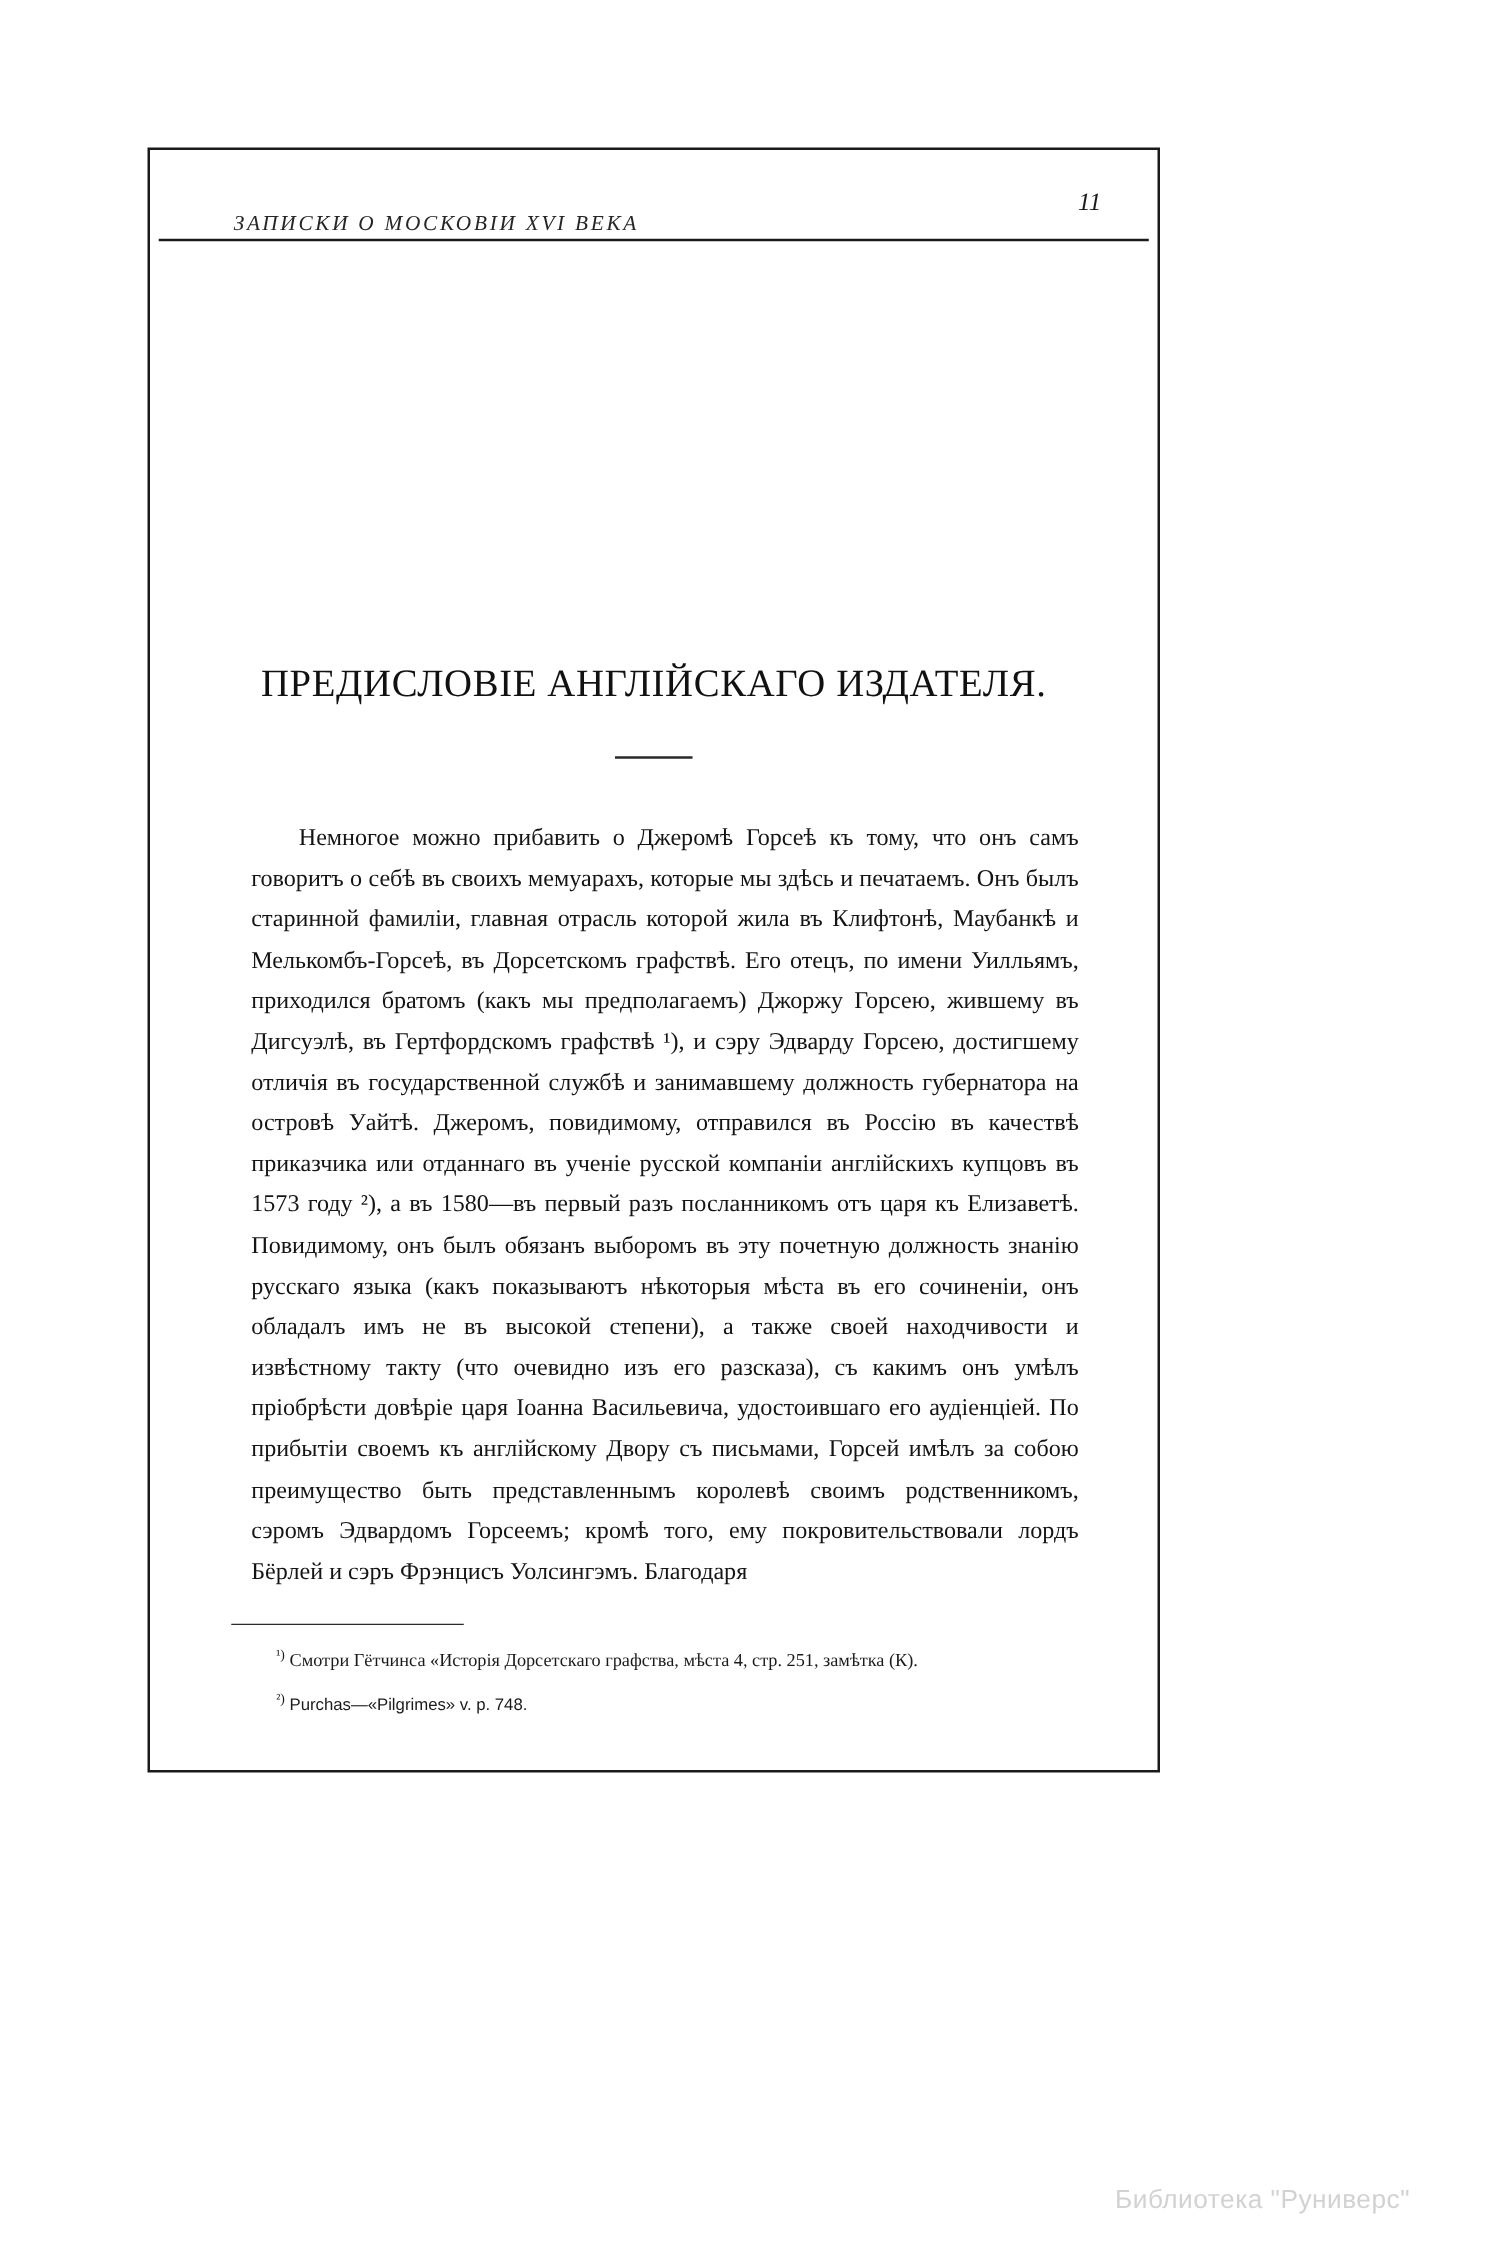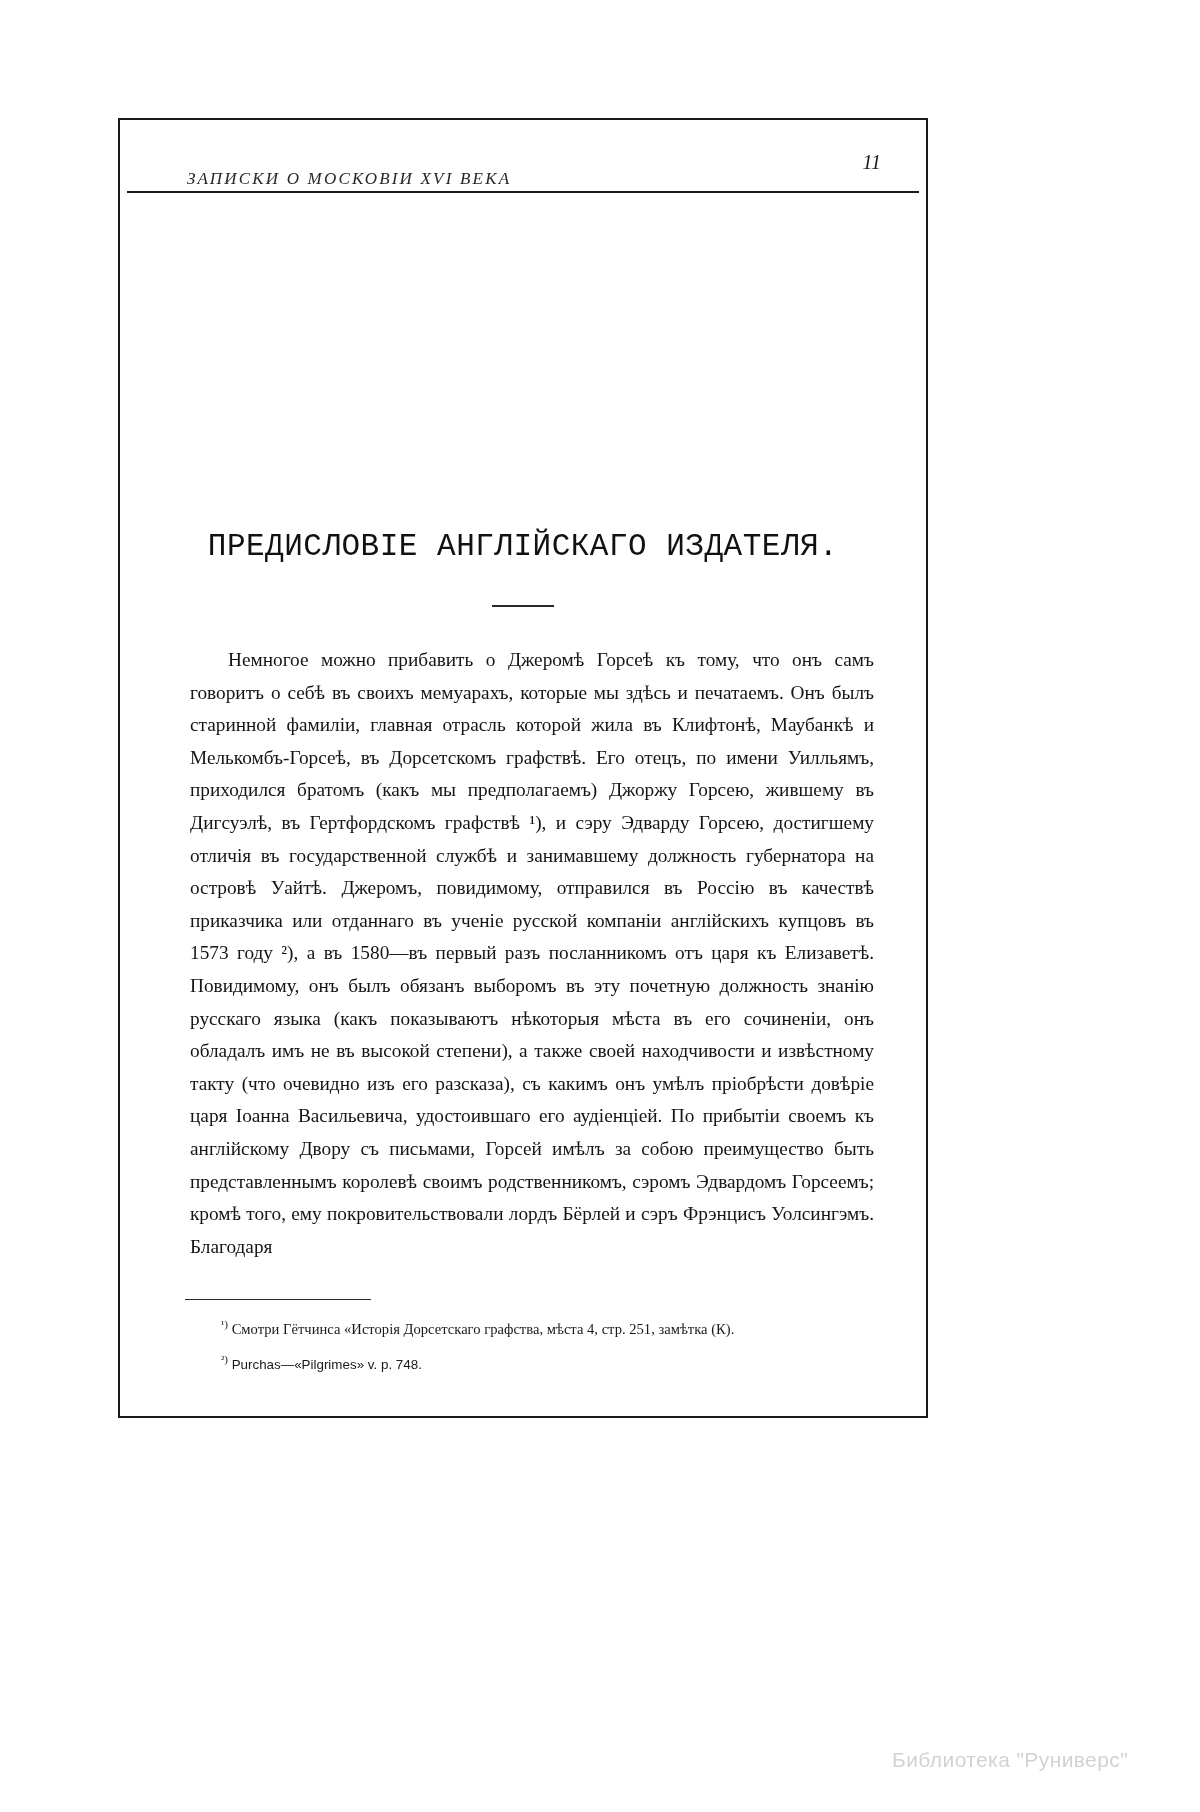--- a/index.html
+++ b/index.html
@@ -66,21 +66,21 @@
     color: #1a1a1a;
     font-style: italic;
   }
 
   .doc-title {
     position: absolute;
     left: 0;
     top: 402px;
     width: 100%;
     text-align: center;
-    font-family: Liberation Mono, monospace;
+    font-family: Liberation Serif, serif;
     font-size: 31px;
     letter-spacing: 0.5px;
     color: #111111;
   }
 
   .rule-short {
     position: absolute;
     left: 50%;
     top: 478px;
     width: 62px;
@@ -93,21 +93,21 @@
     left: 58px;
     top: 512px;
     width: 694px;
     font-size: 19.3px;
     line-height: 32.6px;
     text-align: justify;
     text-justify: inter-word;
     color: #141414;
   }
   .body-text p {
-    margin: 5px;
+    margin: 16px;
     text-indent: 38px;
   }
 
   .footnote-rule {
     position: absolute;
     left: 58px;
     top: 1172px;
     width: 186px;
     border-top: 1.5px solid #2a2a2a;
   }

